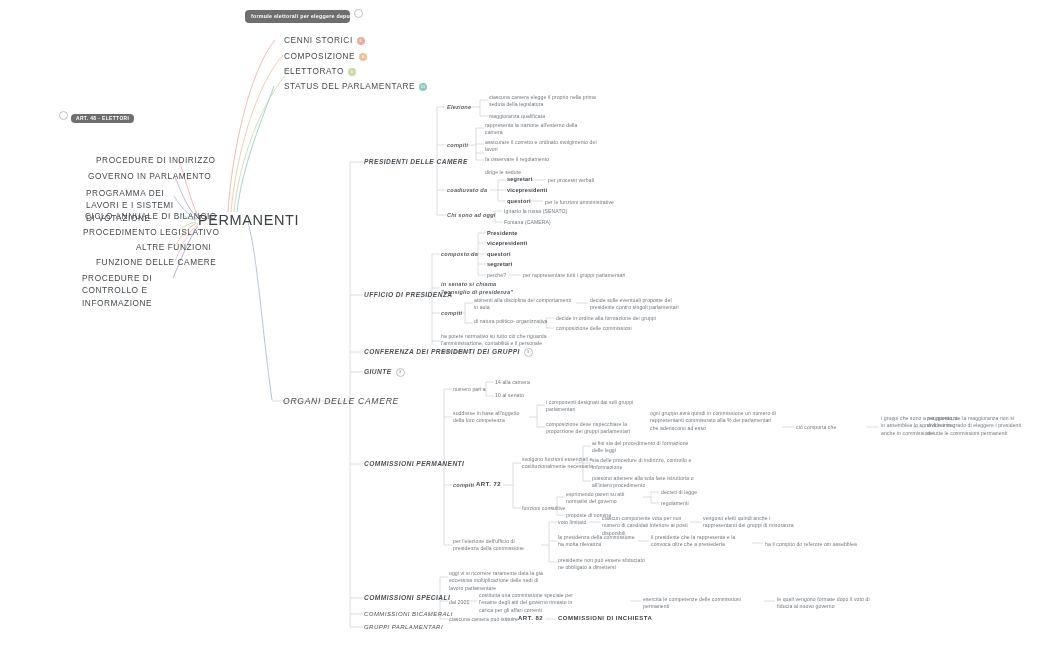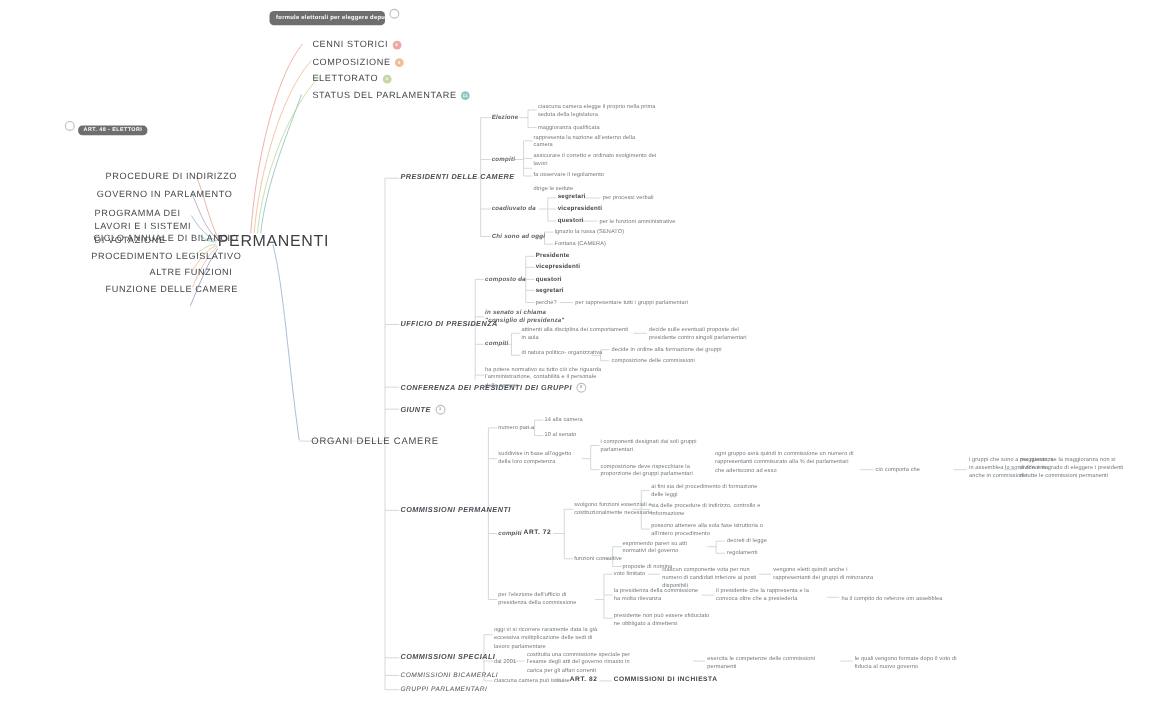--- a/index.html
+++ b/index.html
@@ -218,22 +218,23 @@
     <span>STATUS DEL PARLAMENTARE</span><span class="badge" style="background:#8fc7c2;">11</span>
   </div>
 
   <div class="node l1" style="left:96px;top:155px;">PROCEDURE DI INDIRIZZO</div>
   <div class="node l1" style="left:88px;top:171px;">GOVERNO IN PARLAMENTO</div>
   <div class="wrapnode l1" style="left:86px;top:187px;width:88px;line-height:1.5;">PROGRAMMA DEI LAVORI E I SISTEMI DI VOTAZIONE</div>
   <div class="node l1" style="left:85px;top:211px;">CICLO ANNUALE DI BILANCIO</div>
   <div class="node l1" style="left:83px;top:227px;">PROCEDIMENTO LEGISLATIVO</div>
   <div class="node l1" style="left:136px;top:242px;">ALTRE FUNZIONI</div>
   <div class="node l1" style="left:96px;top:257px;">FUNZIONE DELLE CAMERE</div>
-
-  <div class="node l1 right" style="left:283px;top:396px;">ORGANI DELLE CAMERE</div>
+  <div class="wrapnode l1" style="left:82px;top:272px;width:95px;line-height:1.5;">PROCEDURE DI CONTROLLO E INFORMAZIONE</div>
+
+  <div class="node l1 right" style="left:283px;top:396px;font-style:italic;">ORGANI DELLE CAMERE</div>
 
   <div class="node l2" style="left:364px;top:158px;">PRESIDENTI DELLE CAMERE</div>
   <div class="node l2" style="left:364px;top:291px;">UFFICIO DI PRESIDENZA</div>
   <div class="node l2" style="left:364px;top:348px;">
     <span>CONFERENZA DEI PRESIDENTI DEI GRUPPI</span><span class="badge ghost">5</span>
   </div>
   <div class="node l2" style="left:364px;top:368px;">
     <span>GIUNTE</span><span class="badge ghost">3</span>
   </div>
   <div class="node l2" style="left:364px;top:460px;">COMMISSIONI PERMANENTI</div>

